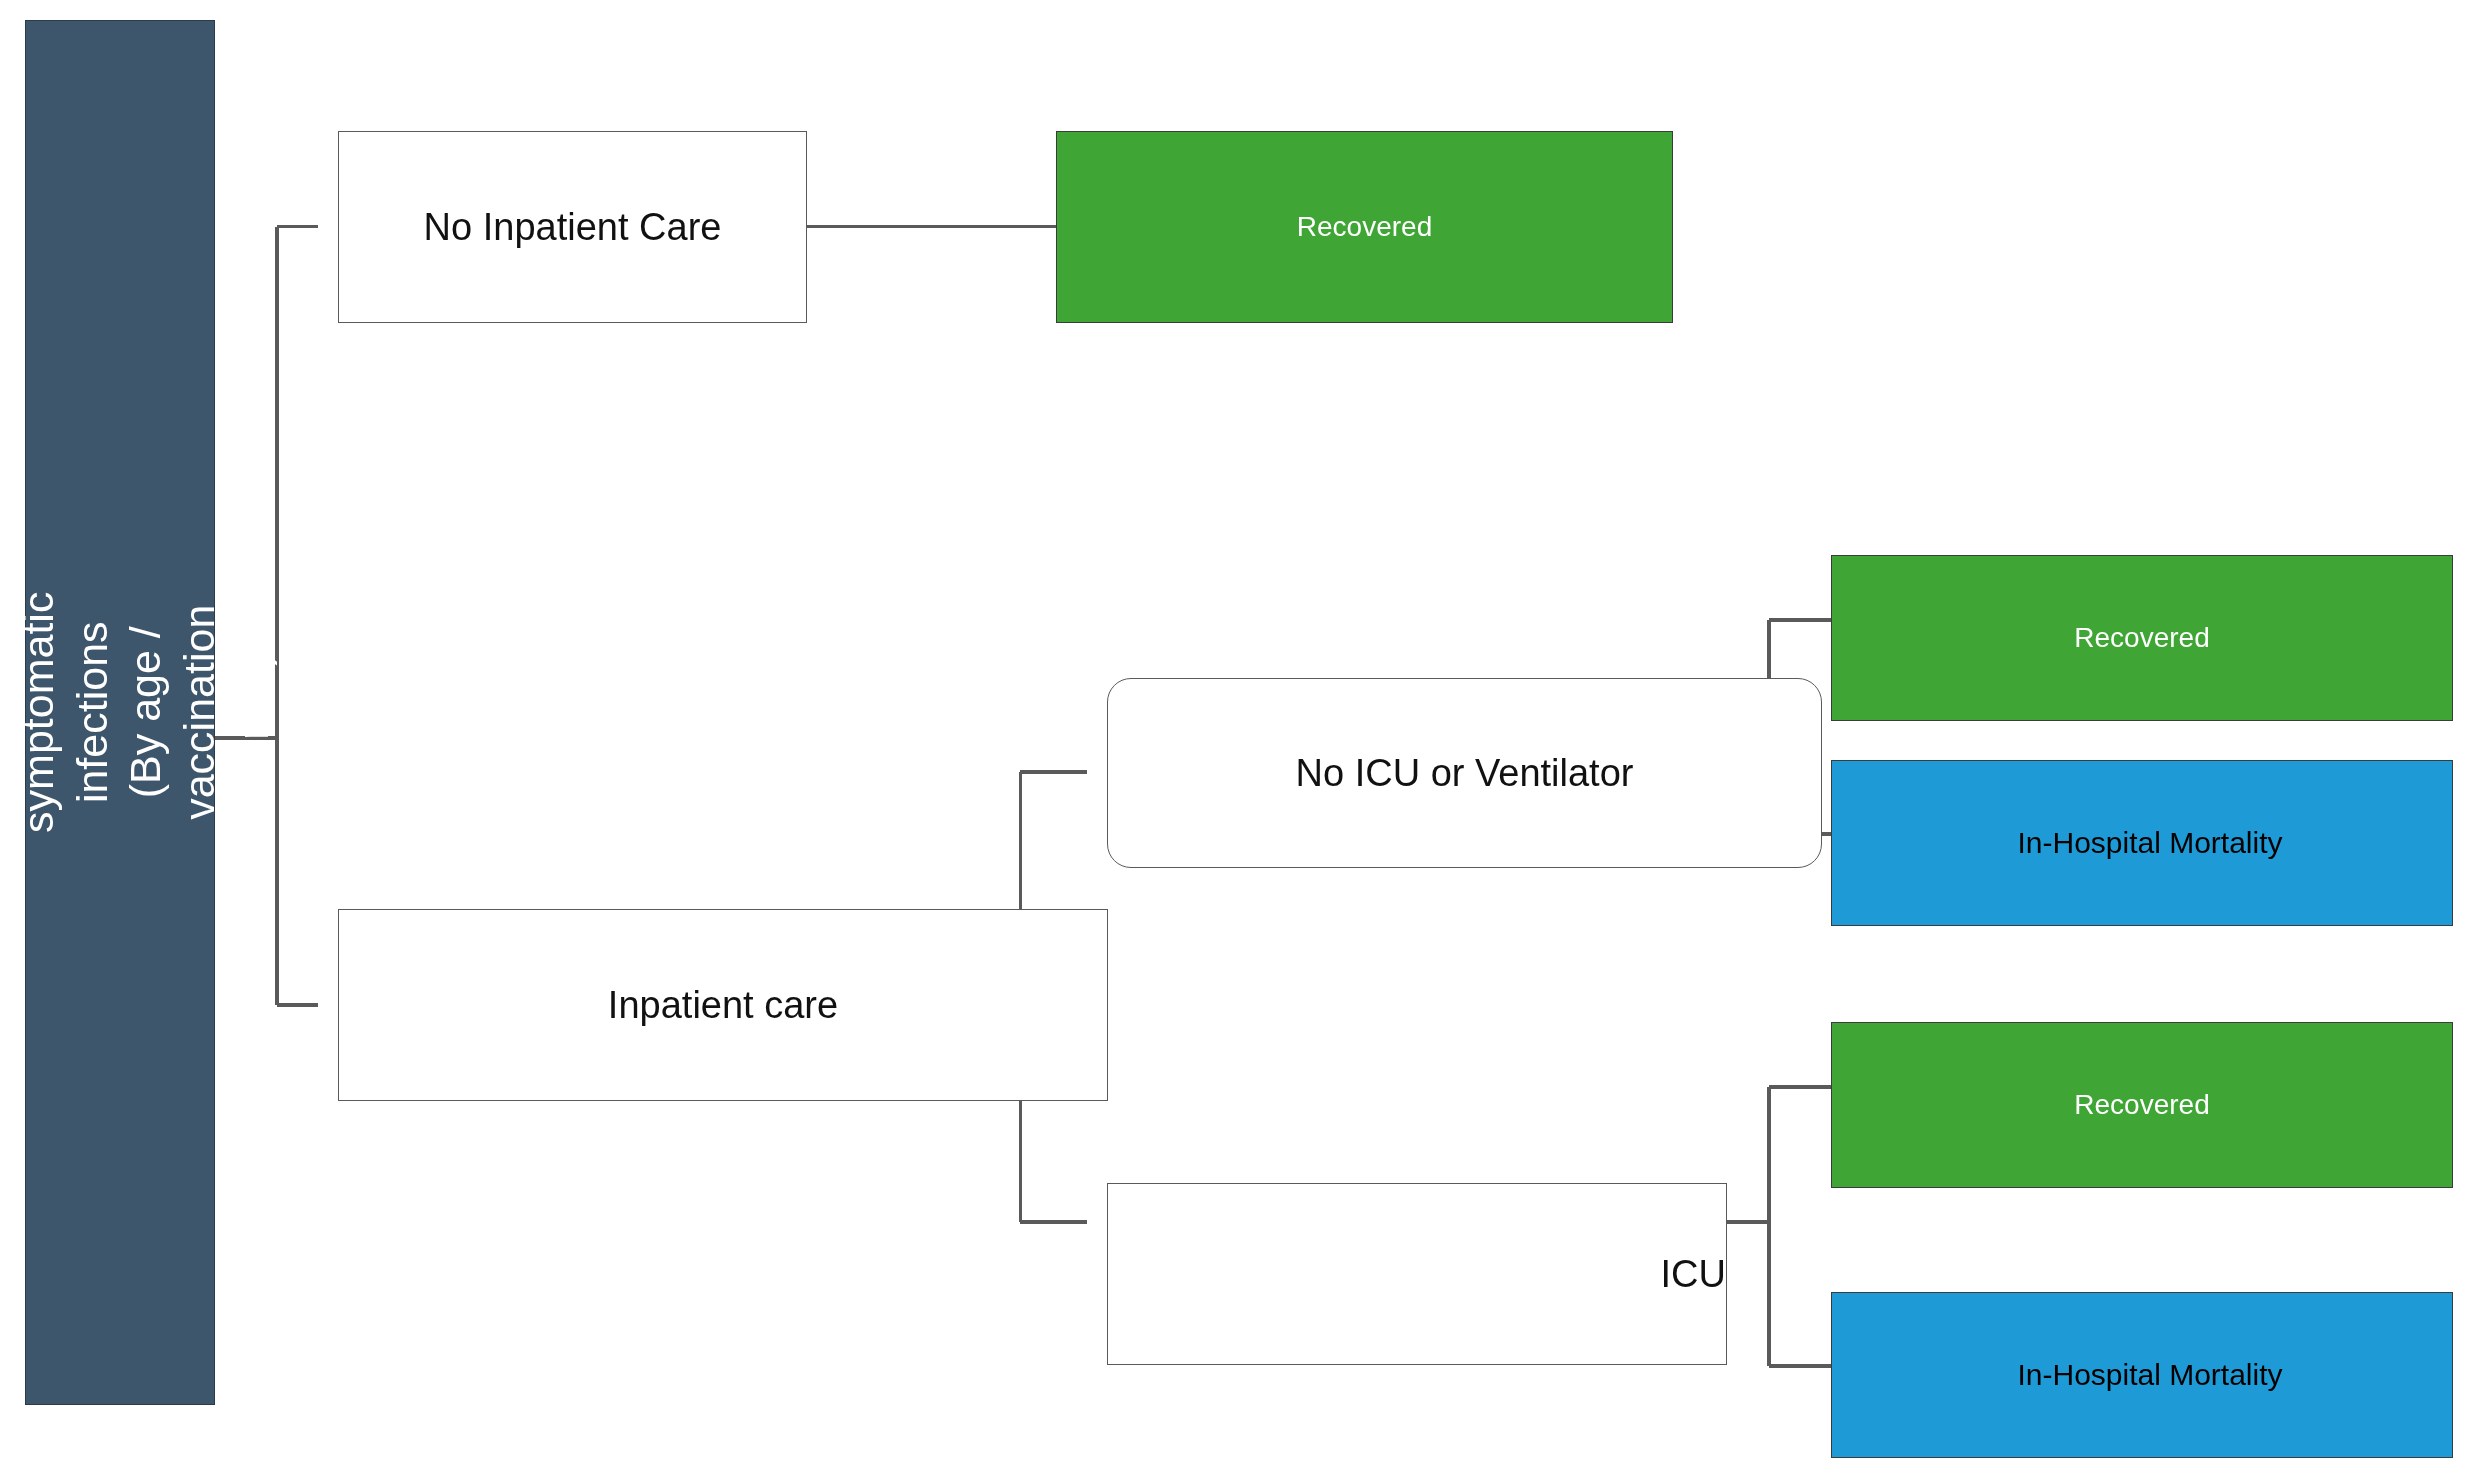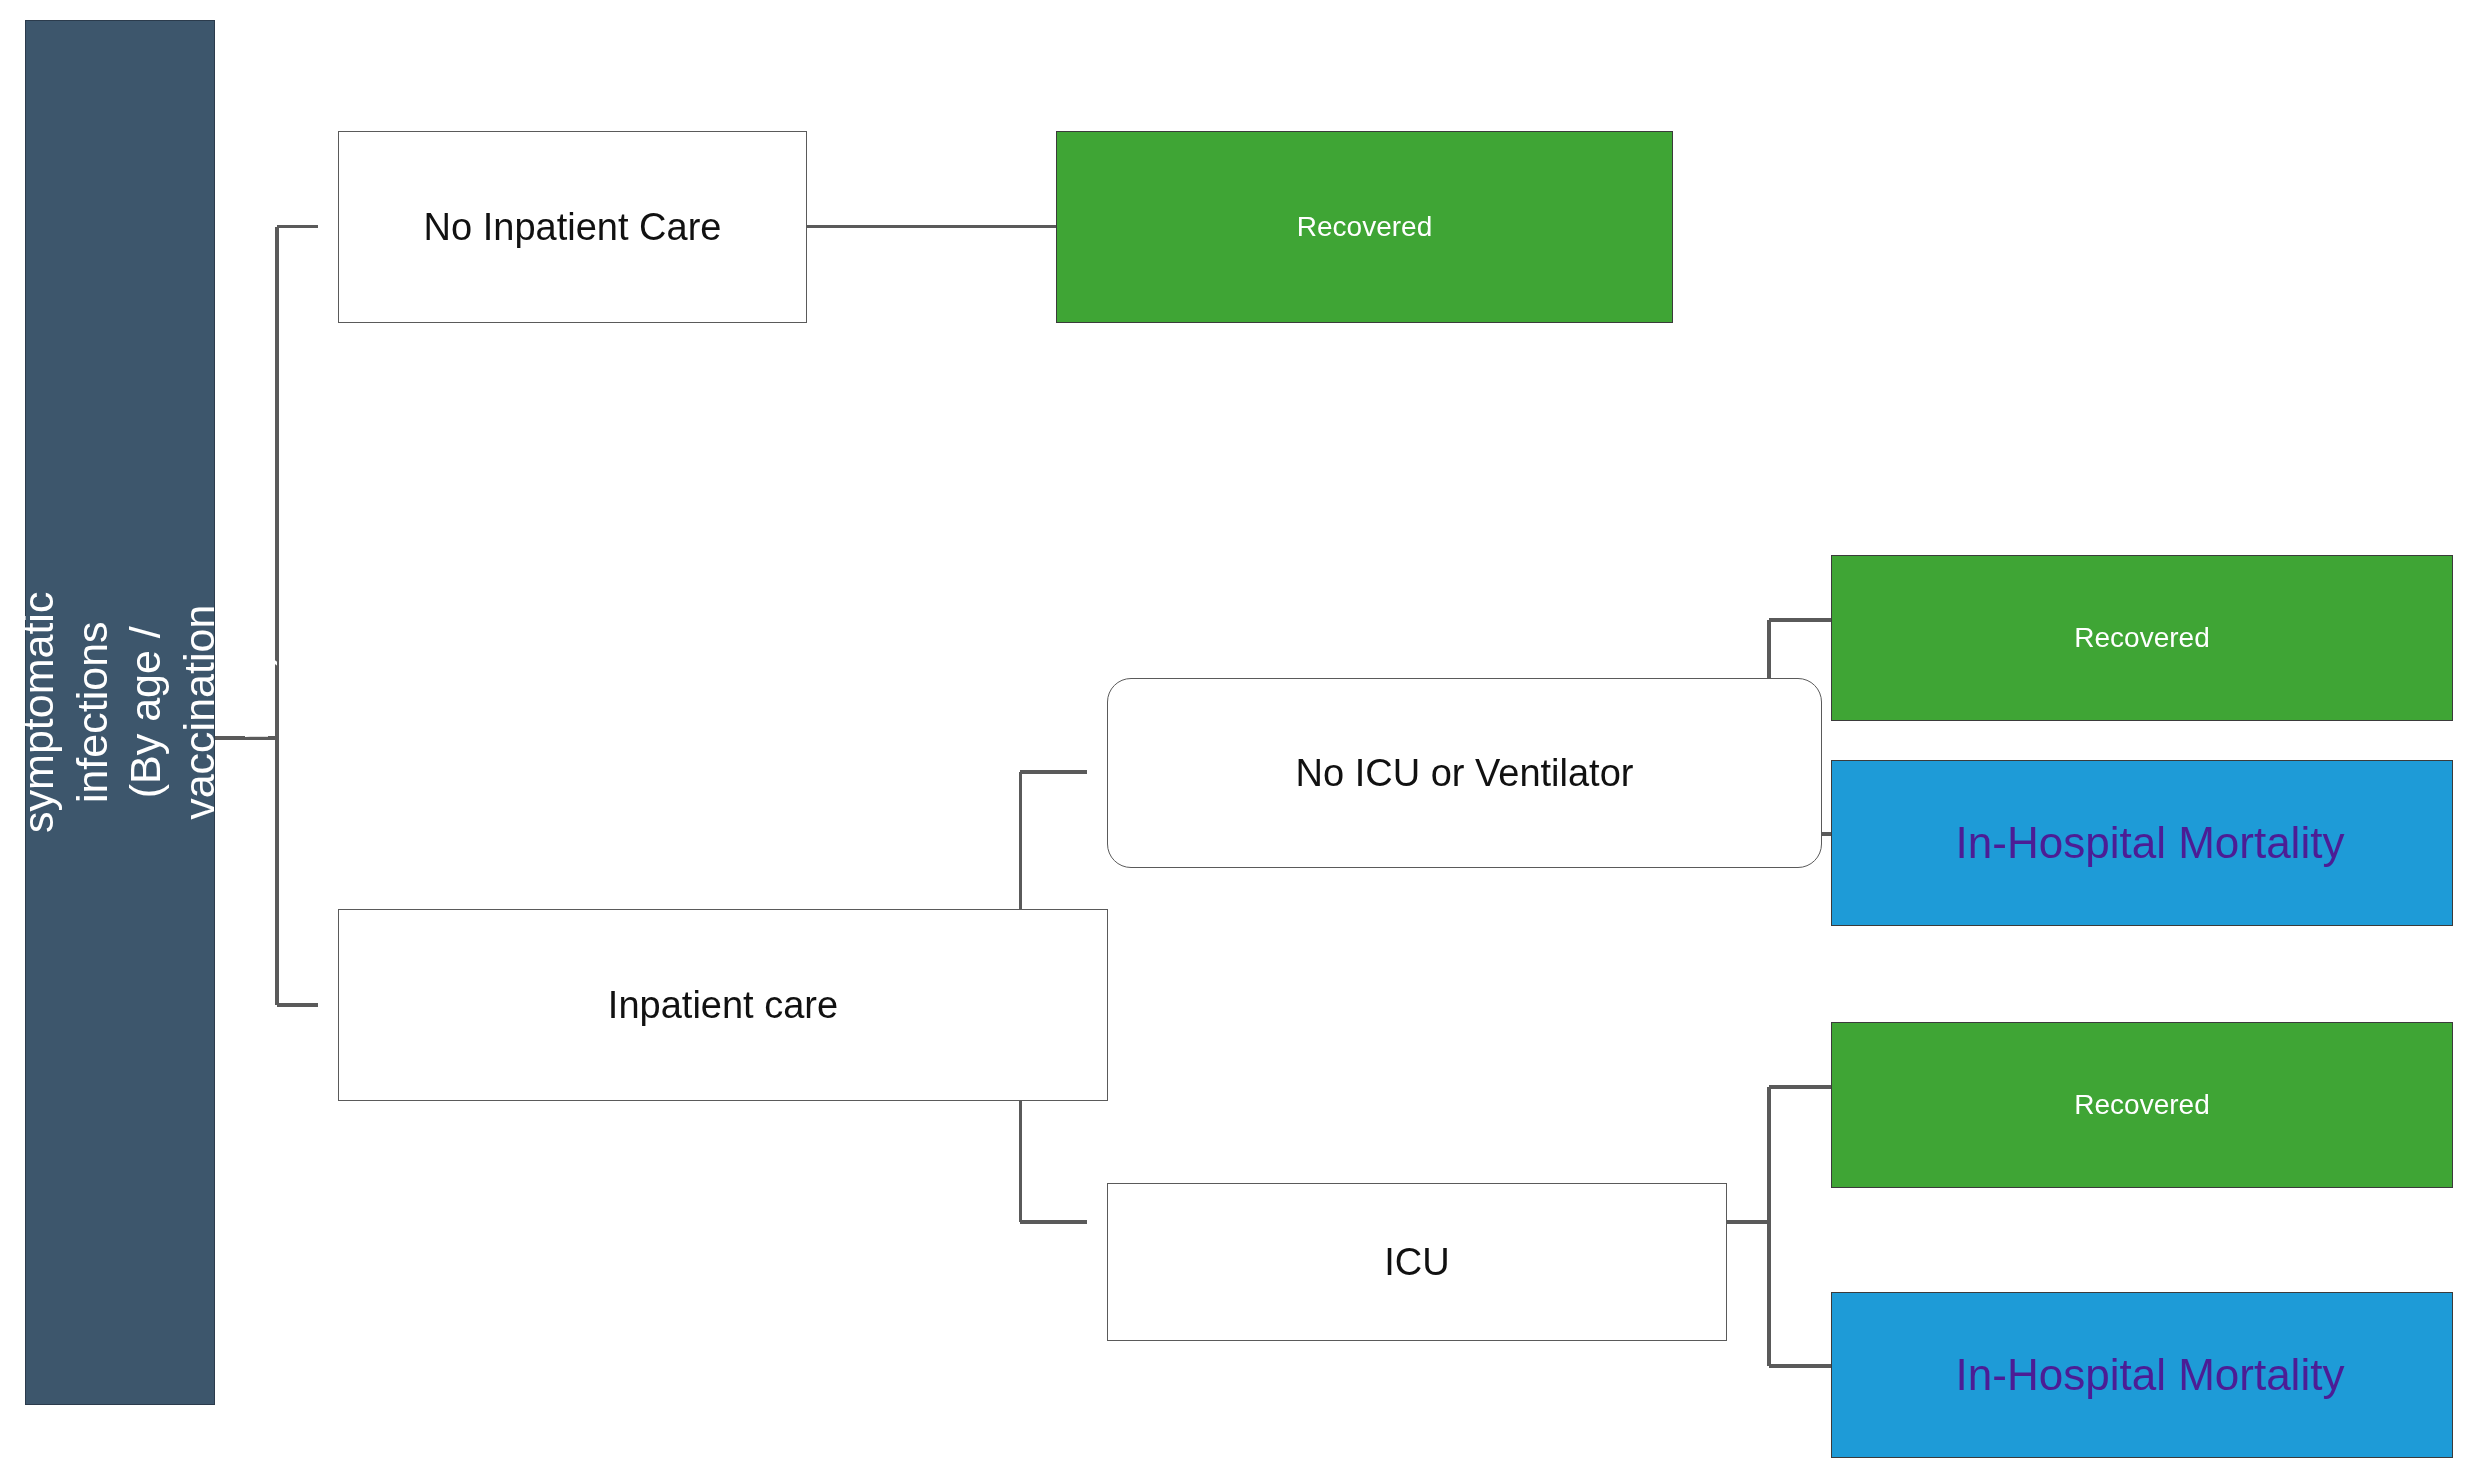--- a/index.html
+++ b/index.html
@@ -5,21 +5,21 @@
   html,body{margin:0;padding:0;background:#ffffff;}
   body{font-family:"Liberation Sans","DejaVu Sans",sans-serif;}
   #stage{position:relative;width:2475px;height:1481px;background:#ffffff;overflow:hidden;}
   svg#wires{position:absolute;left:0;top:0;width:2475px;height:1481px;pointer-events:none;}
 
   .node{position:absolute;box-sizing:border-box;display:flex;align-items:center;
         justify-content:center;text-align:center;line-height:1.12;}
 
   .node.plain{background:#ffffff;border:1.8px solid #5a5a5a;color:#111111;font-size:38px;font-weight:400;margin-left:20px;}
   .node.green{background:#3FA535;border:1.8px solid #3b3b3b;color:#ffffff;font-size:28px;font-weight:400;}
-  .node.blue {background:#1E9BD7;border:1.8px solid #3b3b3b;color:#4c1d95;font-size:44px;font-weight:400;padding-left:16px;}
+  .node.blue {background:#1E9BD7;border:1.8px solid #3b3b3b;color:#000000;font-size:30px;font-weight:400;padding-left:16px;}
 
   .rootbar{position:absolute;background:#3D566C;border:1.8px solid #2b3b4c;
            display:flex;align-items:center;justify-content:center;box-sizing:border-box;}
   .rootbar .rtxt{transform:rotate(-90deg);white-space:normal;width:1327px;
                  color:#ffffff;font-size:43px;line-height:1.25;text-align:center;}
 </style>
 </head>
 <body>
 
 <div id="stage">
@@ -67,21 +67,21 @@
   </div>
 
   <div class="node plain" style="left:318px;top:909px;width:770px;height:192px;">
     <span>Inpatient care</span>
   </div>
 
   <div class="node plain" style="left:1087px;top:678px;width:715px;height:190px;border-radius:24px;">
     <span>No ICU or Ventilator</span>
   </div>
 
-  <div class="node plain" style="left:1087px;top:1183px;width:620px;height:158px;">
+  <div class="node plain" style="left:1087px;top:1183px;width:620px;height:182px;justify-content:flex-end;">
     <span>ICU</span>
   </div>
 
   <div class="node green" style="left:1831px;top:555px;width:622px;height:166px;">
     <span>Recovered</span>
   </div>
 
   <div class="node blue" style="left:1831px;top:760px;width:622px;height:166px;">
     <span>In-Hospital Mortality</span>
   </div>

